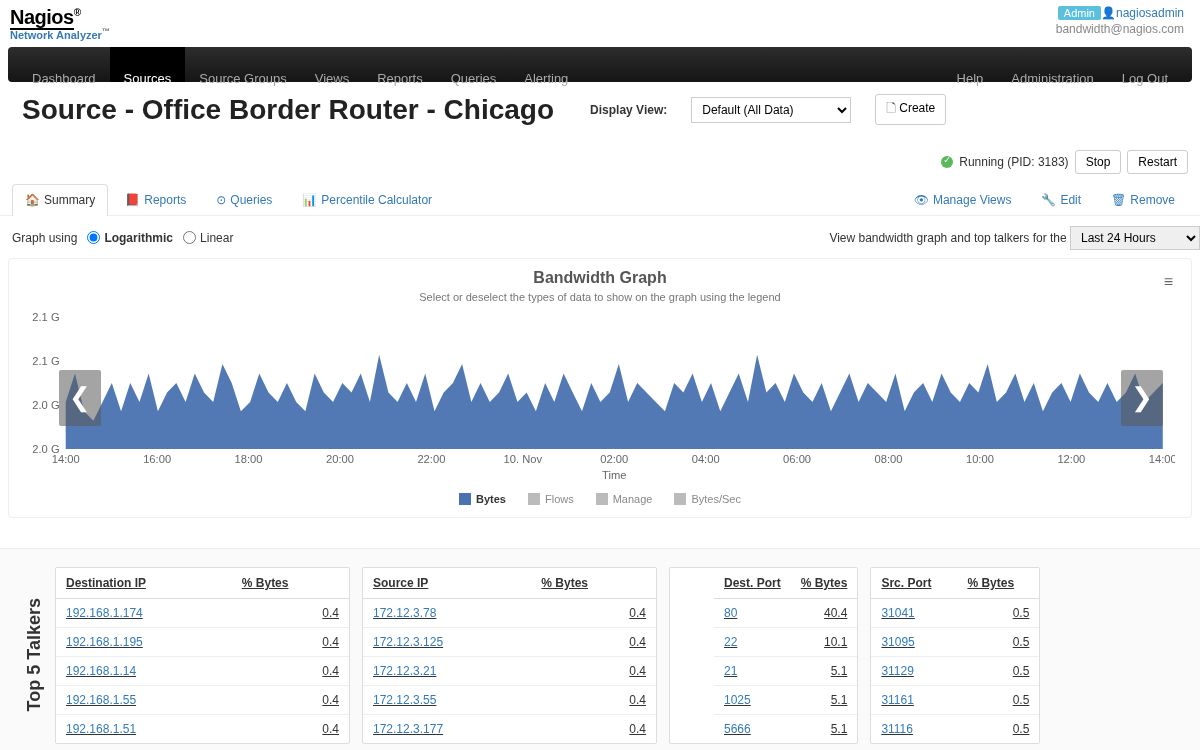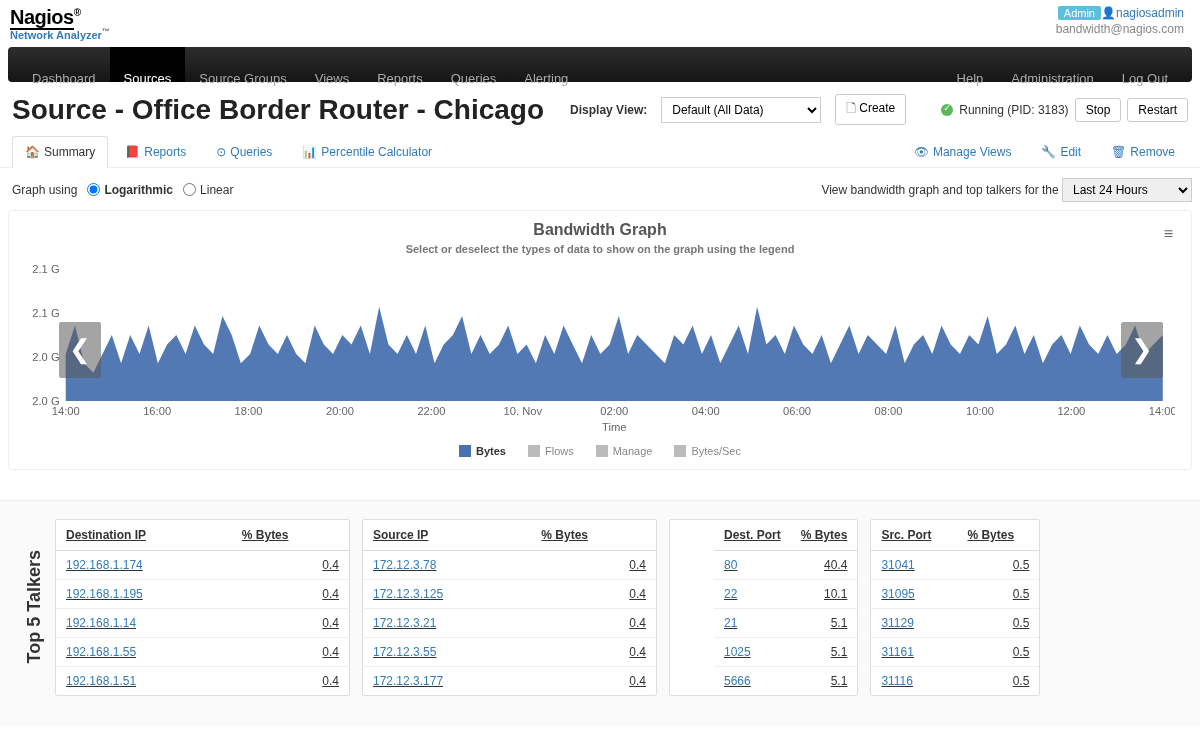--- a/index.html
+++ b/index.html
@@ -20,47 +20,47 @@
 .user-icon { color: #333; }
 .user-email { color: #888; font-size: 12px; margin-top: 2px; }
 
 
 .navbar { background: linear-gradient(#2d2d2d, #151515); height: 35px; display: flex; justify-content: space-between; padding: 0 10px; border-radius: 4px; margin: 4px 8px 12px 8px; }
 .nav-left, .nav-right { display: flex; }
 .nav-item { color: #aaa; padding: 14px 14px; line-height: 35px; font-size: 13px; cursor: pointer; }
 .nav-item.active { background: #000; color: #fff; }
 
 
-.page-head { display: flex; align-items: center; padding: 0 12px 10px 12px; flex-wrap: wrap; gap: 14px; }
+.page-head { display: flex; align-items: center; padding: 0 12px 10px 12px; flex-wrap: wrap; gap: 24px; margin-left: 10px; }
 .page-title { font-size: 28px; font-weight: bold; color: #222; }
 .display-view-label { font-size: 12px; font-weight: bold; margin-left: 12px; }
 .select-view { border: 1px solid #ccc; padding: 4px 6px; font-size: 12px; width: 160px; background: #fff; }
 .btn { border: 1px solid #ccc; background: #fff; padding: 4px 10px; font-size: 12px; cursor: pointer; border-radius: 3px; }
 .status-area { margin-left: auto; display: flex; align-items: center; gap: 6px; font-size: 12px; }
 .status-icon { width: 12px; height: 12px; background: #5cb85c; border-radius: 50%; display: inline-block; position: relative; }
 .status-icon::after { content: '✓'; color: #fff; font-size: 9px; position: absolute; left: 2px; top: -1px; }
 
 
 .subtabs { display: flex; justify-content: space-between; border-bottom: 1px solid #eee; padding: 0 12px; margin-bottom: 10px; }
 .subtabs-left, .subtabs-right { display: flex; gap: 4px; }
 .subtab { padding: 8px 12px; font-size: 12px; cursor: pointer; border: 1px solid transparent; border-bottom: none; display: flex; align-items: center; gap: 4px; }
 .subtab.active { border-color: #ddd; border-radius: 4px 4px 0 0; background: #fff; margin-bottom: -1px; }
 .subtab.link { color: #337ab7; }
 .icon { display: inline-block; }
 
 
-.graph-controls { display: flex; justify-content: space-between; align-items: center; padding: 0 8px 8px 12px; font-size: 12px; }
+.graph-controls { display: flex; justify-content: space-between; align-items: center; padding: 0 0 8px 12px; font-size: 12px; }
 .graph-left { display: flex; align-items: center; gap: 10px; }
 .radio-wrap { display: flex; align-items: center; gap: 4px; }
 .time-select { border: 1px solid #ccc; padding: 3px 6px; font-size: 12px; width: 130px; }
 
 
 .chart-panel { border: 1px solid #eee; border-radius: 4px; margin: 0 8px 30px 8px; padding: 10px 16px 12px 16px; position: relative; }
 .chart-title { text-align: center; font-size: 16px; font-weight: 600; color: #555; margin-bottom: 4px; }
-.chart-sub { text-align: center; font-size: 11px; color: #777; margin-bottom: 10px; font-weight: bold; }
+.chart-sub { text-align: center; font-size: 11px; color: #777; margin-bottom: 10px; }
 .chart-menu { position: absolute; right: 18px; top: 14px; cursor: pointer; font-size: 16px; font-weight: bold; color: #666; }
 .chart-area { position: relative; height: 170px; margin: 0 0 6px 0; }
 .chart-svg { width: 100%; height: 100%; display: block; }
 .y-tick { font-size: 11px; fill: #666; }
 .x-tick { font-size: 11px; fill: #666; text-anchor: middle; }
 .axis-label { font-size: 11px; fill: #666; text-anchor: middle; }
 .area-path { fill: #4972b0; opacity: 0.95; }
 .nav-arrow { position: absolute; top: 50%; transform: translateY(-50%); width: 42px; height: 56px; background: rgba(90,90,90,0.55); color: #fff; font-size: 26px; display: flex; align-items: center; justify-content: center; cursor: pointer; border-radius: 2px; }
 .nav-arrow.left { left: 34px; } .nav-arrow.right { right: 12px; }
 .chart-legend { display: flex; justify-content: center; gap: 22px; margin-top: 10px; font-size: 11px; color: #888; }

